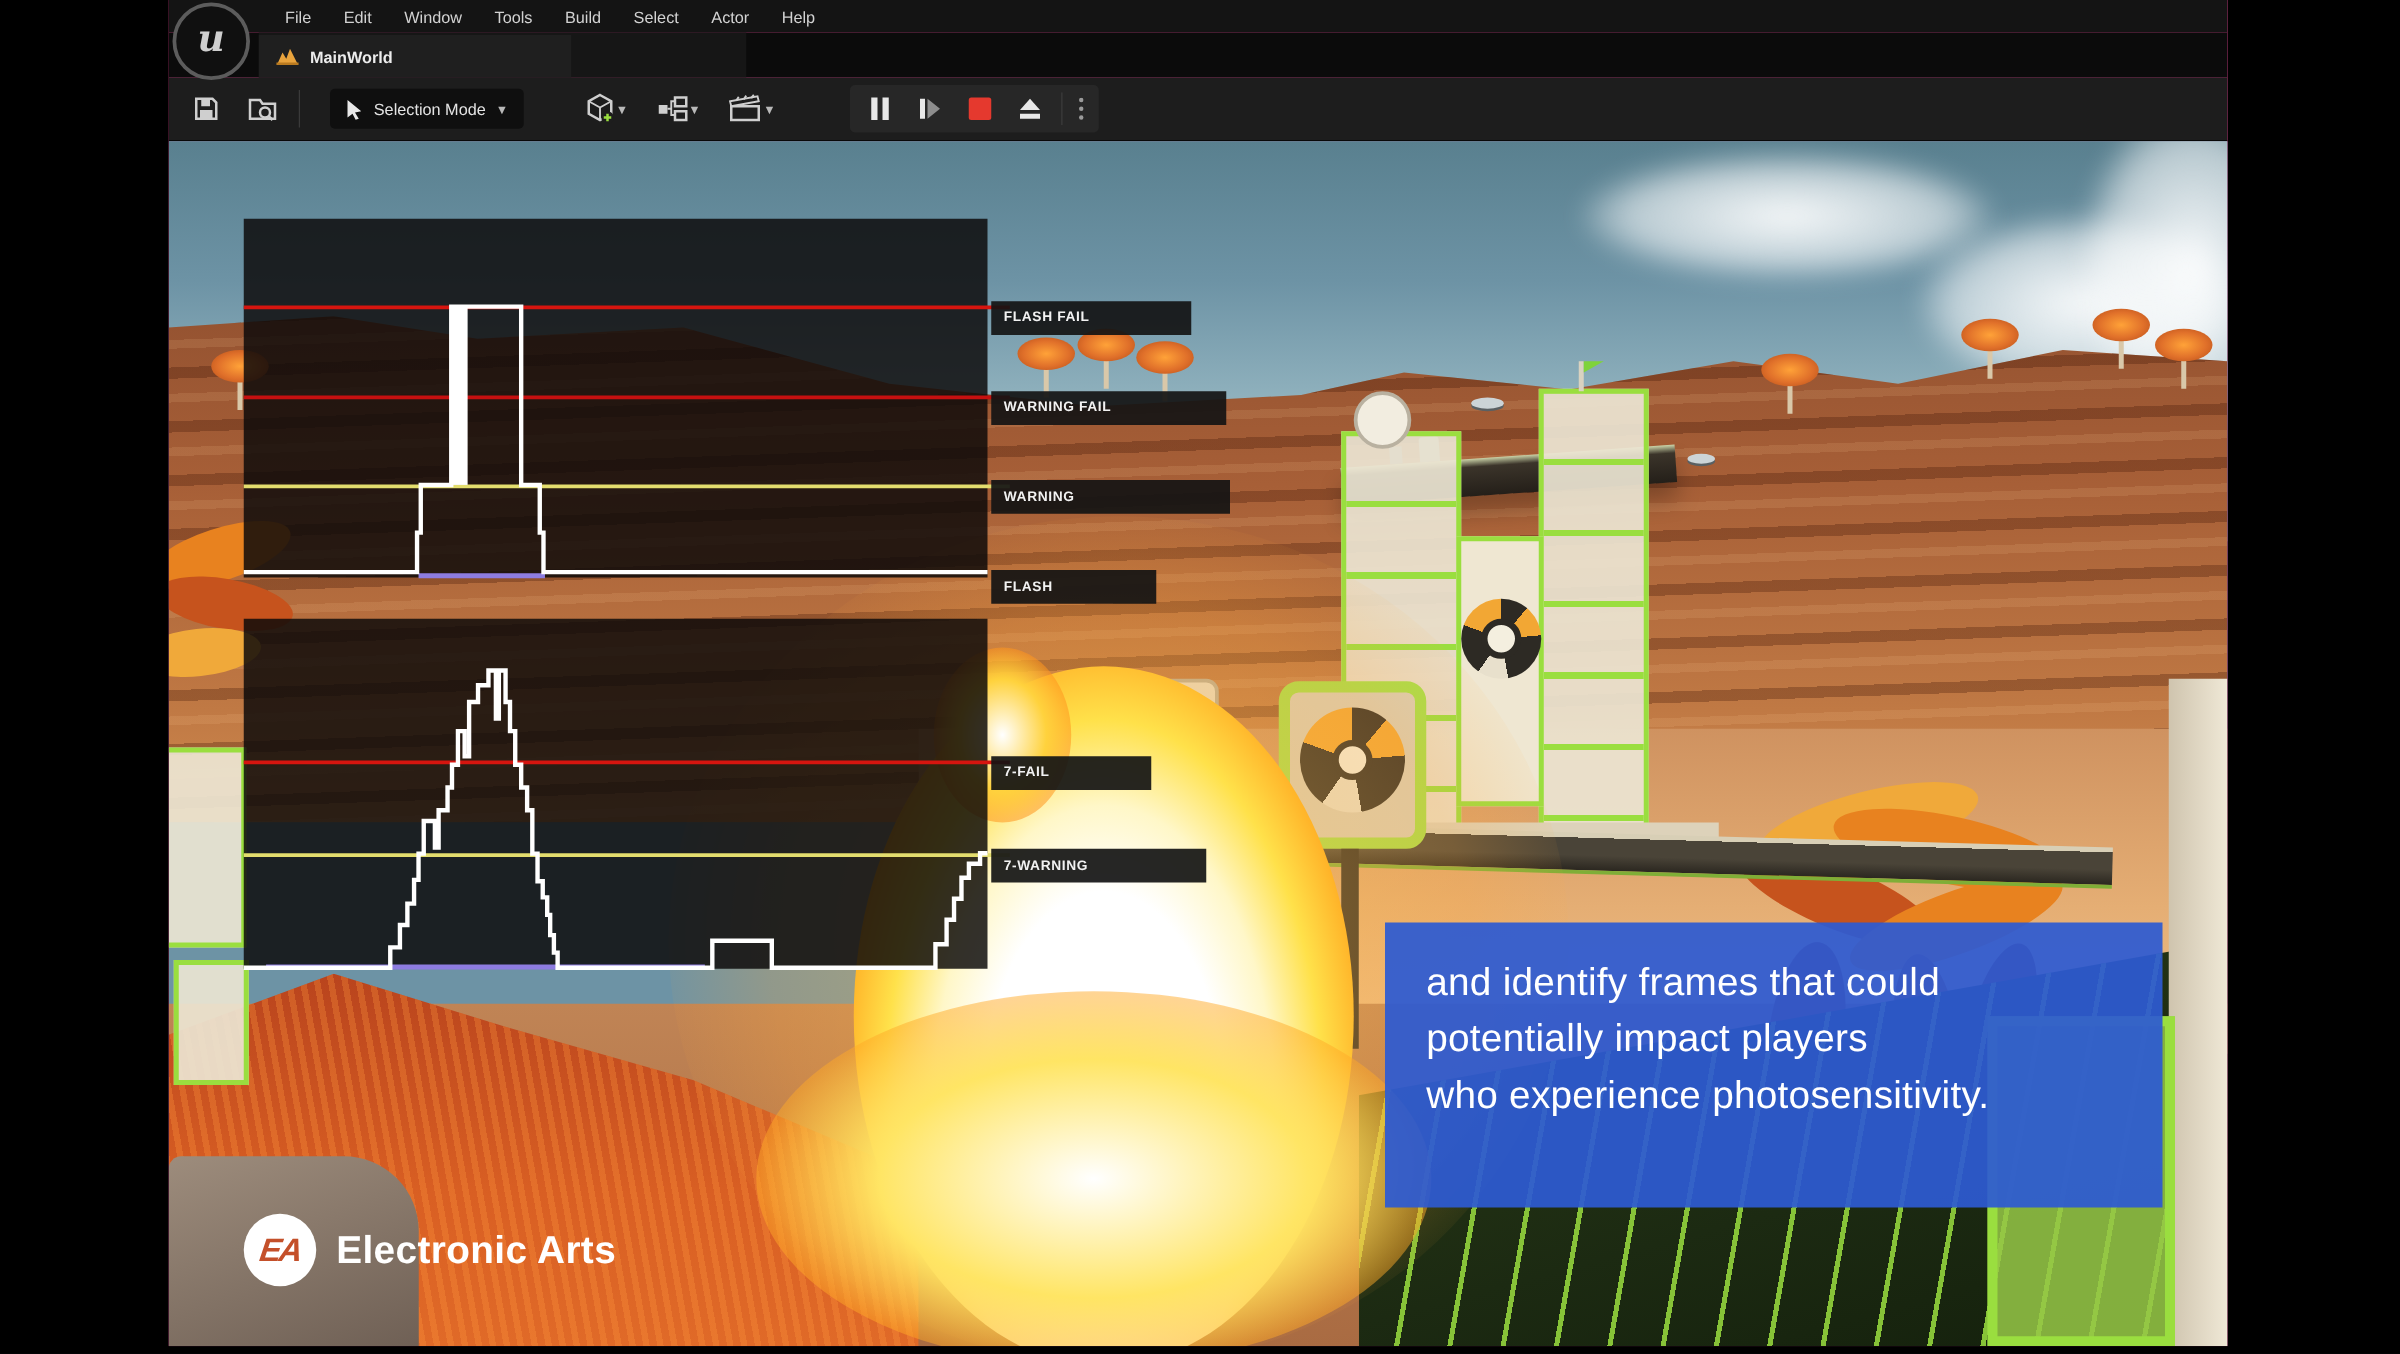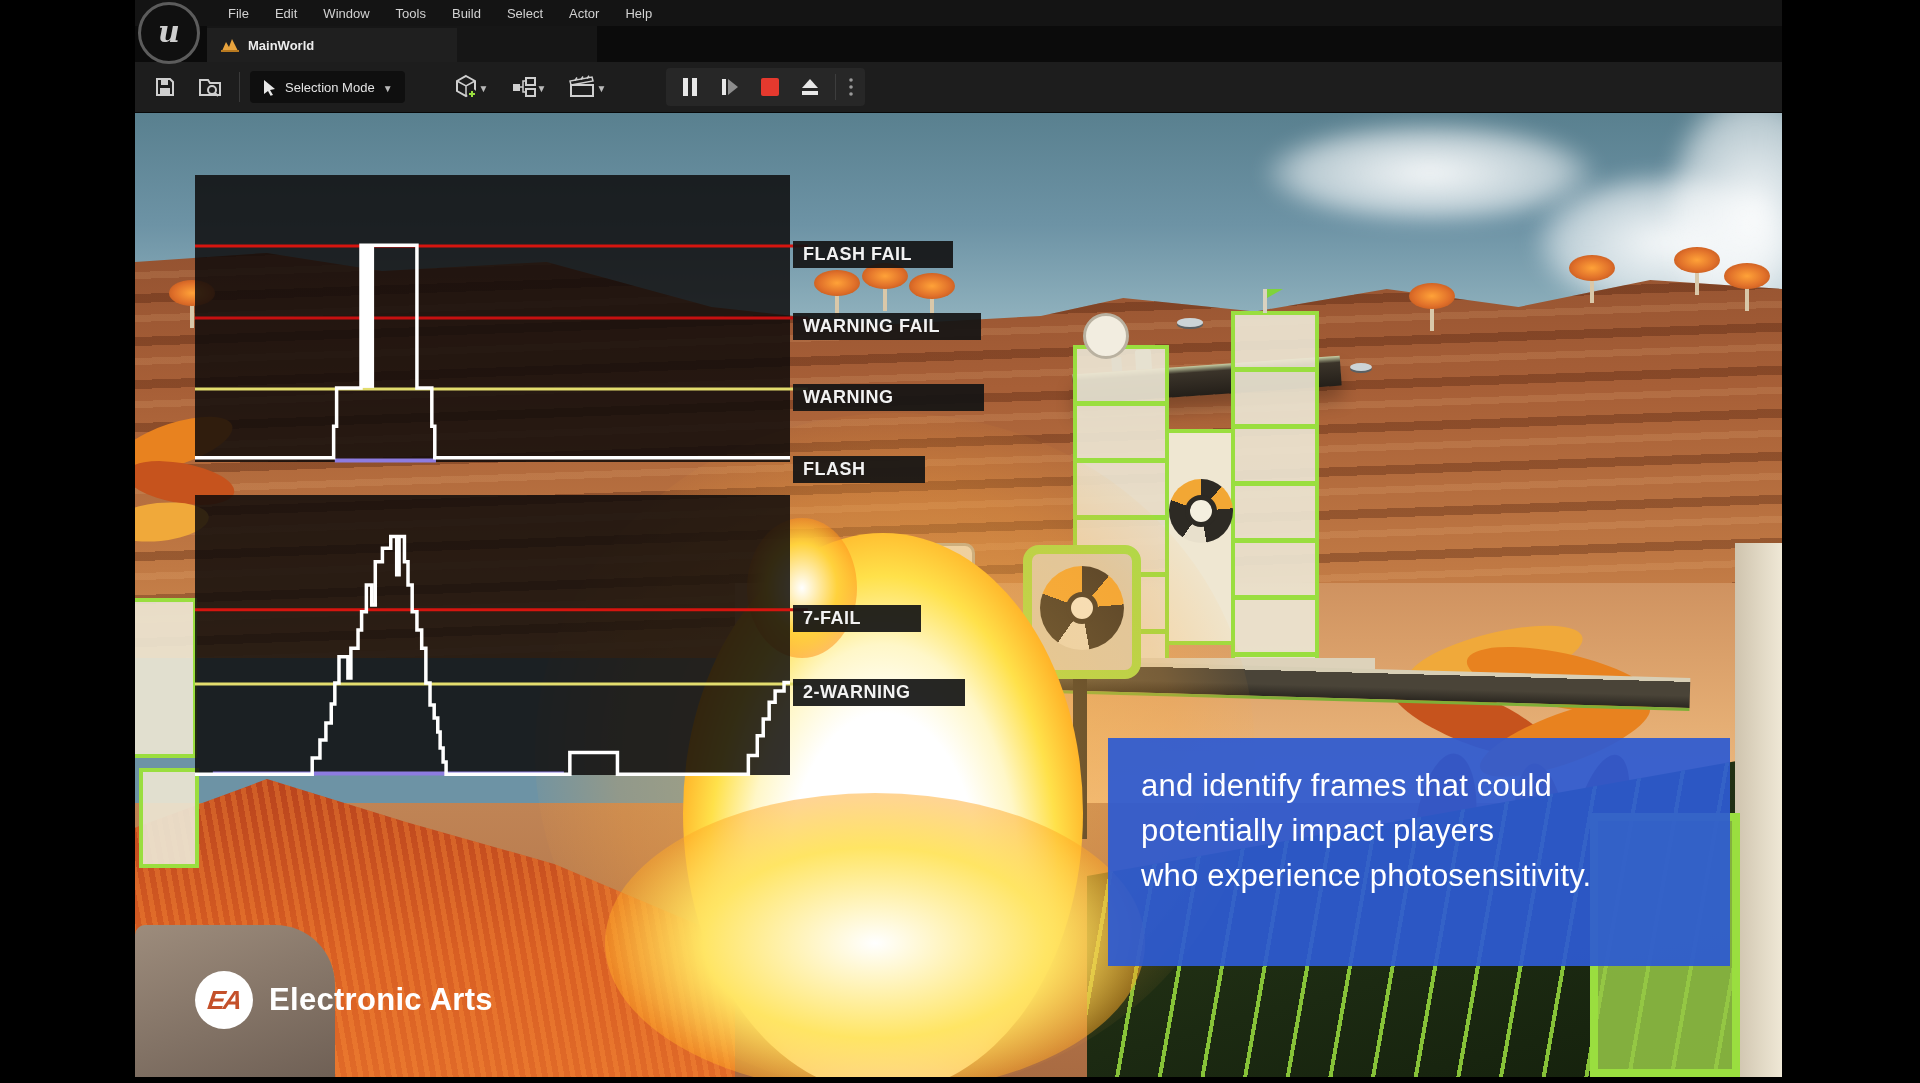--- a/index.html
+++ b/index.html
@@ -13,21 +13,21 @@
   .tabrow{position:absolute;left:0;top:26px;width:100%;height:36px;background:#0b0b0b;}
   .tabrow .strip{position:absolute;left:72px;top:0;width:390px;height:36px;background:#161616;}
   .tab{position:absolute;left:72px;top:2px;width:250px;height:34px;background:#1f1f1f;display:flex;align-items:center;gap:9px;padding-left:14px;box-sizing:border-box;}
   .tab-label{color:#ececec;font-size:13px;font-weight:bold;}
   .ue-logo{position:absolute;left:3px;top:2px;width:56px;height:56px;border-radius:50%;background:#101010;border:3px solid #5c5c5c;z-index:5;display:flex;align-items:center;justify-content:center;}
   .ue-logo span{color:#cfcfcf;font-family:"DejaVu Serif",serif;font-weight:bold;font-style:italic;font-size:30px;transform:translateY(-2px);}
   .toolbar{position:absolute;left:0;top:62px;width:100%;height:50px;background:#1d1d1d;border-bottom:1px solid #080808;display:flex;align-items:center;}
   .tbtn{height:36px;min-width:36px;display:flex;align-items:center;justify-content:center;border-radius:4px;color:#cfcfcf;}
   .tbtn svg{display:block;}
   .tb-sep{width:1px;height:30px;background:#3a3a3a;margin:0 10px;}
-  .mode-btn{background:#0f0f0f;border-radius:4px;height:32px;display:flex;align-items:center;gap:8px;padding:0 12px;}
+  .mode-btn{background:#0f0f0f;border-radius:4px;height:32px;display:flex;align-items:center;gap:8px;padding:0 12px;margin-left:14px;}
   .mode-btn .lbl{color:#e3e3e3;font-size:13px;}
   .chev{color:#b9b9b9;font-size:10px;transform:translateY(1px);}
   .playgroup{background:#272727;border-radius:4px;height:38px;display:flex;align-items:center;gap:4px;padding:0 6px;margin-left:60px;}
   .pg-sep{width:1px;height:26px;background:#3d3d3d;margin:0 3px;}
   .stop-sq{width:18px;height:18px;background:#e5392e;border-radius:2px;}
 
   
   #viewport{position:absolute;left:0;top:113px;width:1647px;height:964px;overflow:hidden;background:#6d93a5;}
   .abs{position:absolute;}
 
@@ -72,21 +72,21 @@
     background:repeating-linear-gradient(100deg,#9ade3f 0 4px,rgba(0,0,0,0) 4px 42px);
     clip-path:polygon(0 38%,100% 0,100% 100%,0 100%);}
   .wall-r{left:1600px;top:430px;width:47px;height:534px;background:linear-gradient(90deg,#cfc4ae,#efe8d6);}
 
   .glow{border-radius:50%;}
 
   
   .graph-panel{position:absolute;background:rgba(12,10,10,.84);}
   .graph-panel svg{position:absolute;left:0;top:0;width:100%;height:100%;overflow:visible;}
   .threshold-label{position:absolute;height:27px;background:rgba(20,20,20,.92);color:#f2f2f2;
-    font-size:18px;font-weight:bold;letter-spacing:.5px;display:flex;align-items:center;padding-left:10px;box-sizing:border-box;z-index:20;}
+    font-size:11px;font-weight:bold;letter-spacing:.5px;display:flex;align-items:center;padding-left:10px;box-sizing:border-box;z-index:20;}
 
   
   .caption{position:absolute;left:973px;top:625px;width:622px;height:228px;background:rgba(45,90,210,.93);
     color:#fff;font-size:31px;line-height:45px;padding:25px 0 0 33px;box-sizing:border-box;letter-spacing:.2px;z-index:30;}
   .brand{position:absolute;left:60px;top:858px;display:flex;align-items:center;gap:16px;z-index:30;}
   .brand-circle{width:58px;height:58px;border-radius:50%;background:#fff;display:flex;align-items:center;justify-content:center;}
   .brand-circle span{font-style:italic;font-weight:800;font-size:26px;color:#c4502a;letter-spacing:-2px;transform:skewX(-8deg);}
   .brand-name{color:#fff;font-size:31px;font-weight:bold;letter-spacing:.3px;}
 
   .bottom-strip{position:absolute;left:0;top:1077px;width:1920px;height:6px;background:#000;}
@@ -319,17 +319,17 @@
       <div class="brand-circle">
           <span>EA</span>
         </div>
       <span class="brand-name">Electronic Arts</span>
     </div>
   <div class="threshold-label" style="left: 658px; top: 127.889px; width: 160px;">FLASH FAIL</div>
       <div class="threshold-label" style="left: 658px; top: 199.926px; width: 188px;">WARNING FAIL</div>
       <div class="threshold-label" style="left: 658px; top: 271.102px; width: 191px;">WARNING</div>
       <div class="threshold-label" style="left: 658px; top: 343.139px; width: 132px;">FLASH</div>
       <div class="threshold-label" style="left: 658px; top: 491.8px; width: 128px;">7-FAIL</div>
-      <div class="threshold-label" style="left: 658px; top: 566px; width: 172px;">2-WARNING</div>
+      <div class="threshold-label" style="left: 658px; top: 566px; width: 172px;">7-WARNING</div>
     </div>
 </div>
 
 <div class="bottom-strip"></div>
 
 </body></html>

